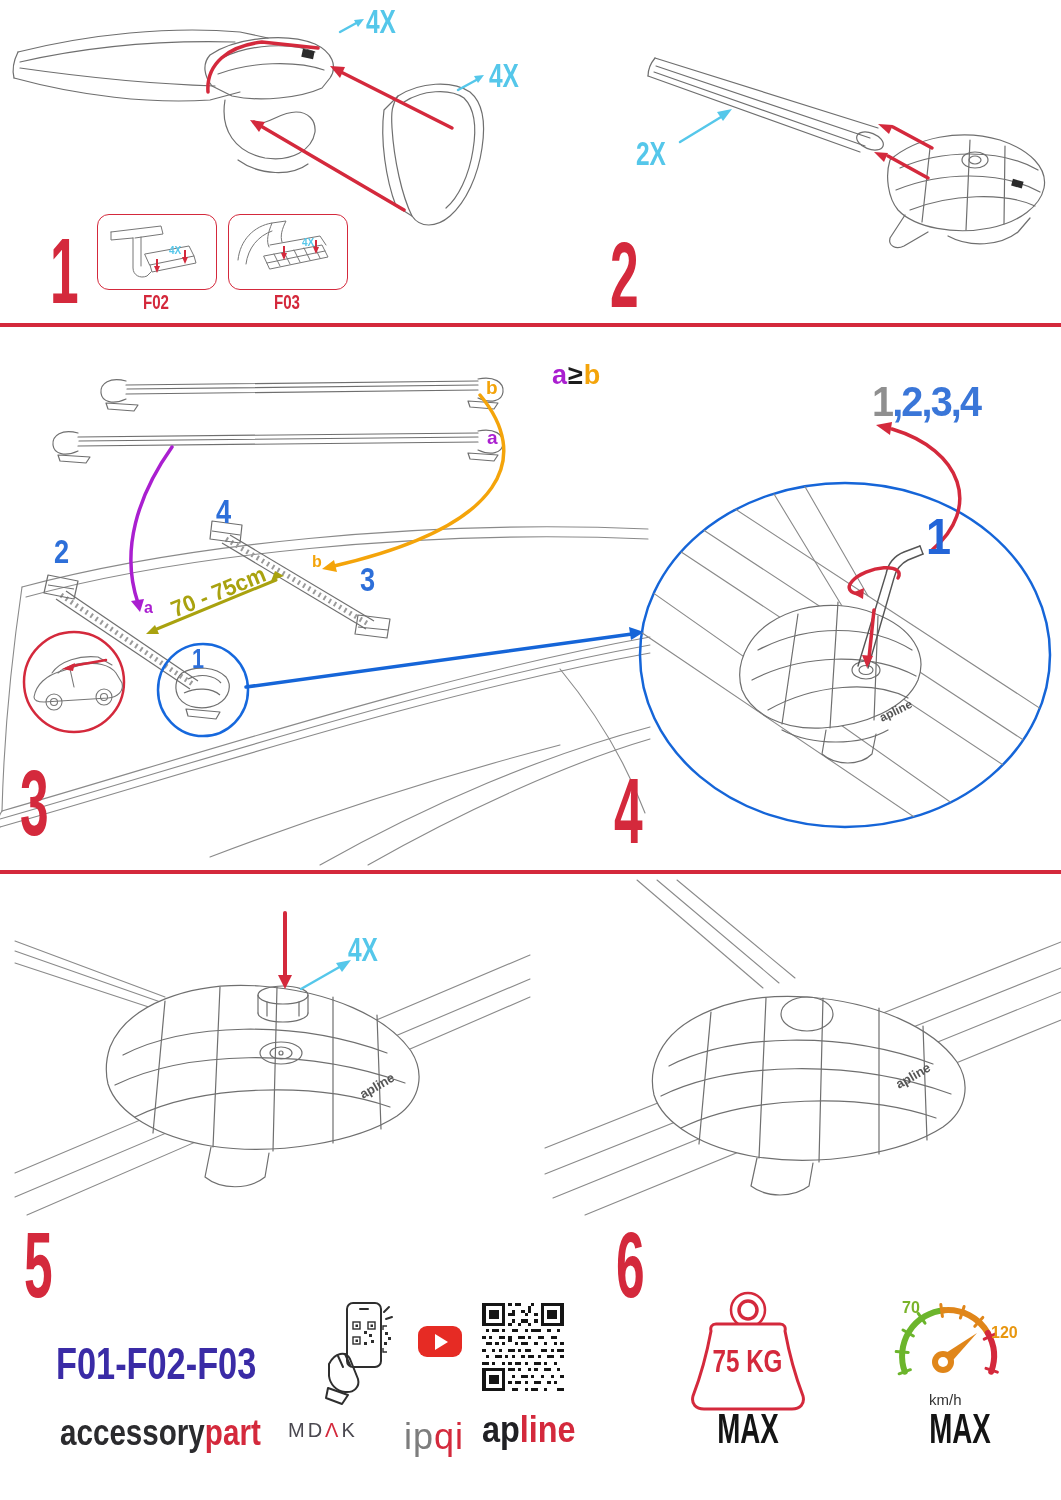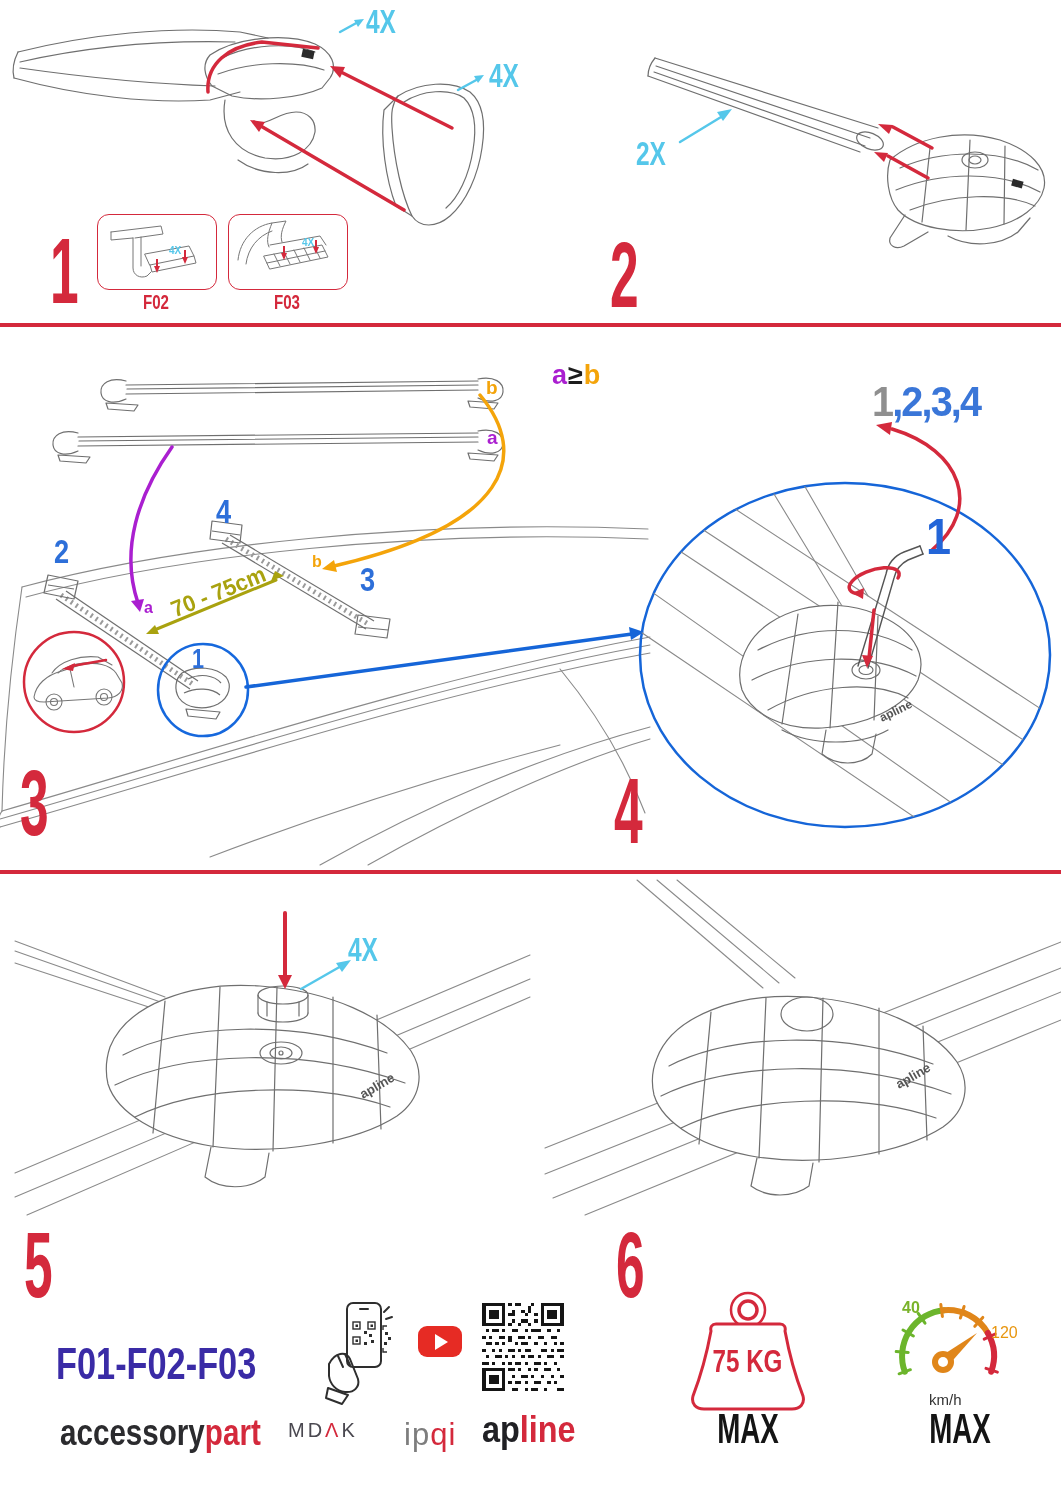--- a/index.html
+++ b/index.html
@@ -28,32 +28,32 @@
   .big-one{position:absolute;color:#2365d8;font-weight:700;font-size:50px;line-height:1;
            transform:scaleX(.9);transform-origin:left top;display:inline-block}
   .model{position:absolute;color:#3a2ba6;font-weight:700;font-size:44px;line-height:1;
          transform:scaleX(.78);transform-origin:left top;display:inline-block;letter-spacing:0px}
   .logo-accessory{position:absolute;font-weight:700;font-size:37px;line-height:1;color:#2b2b2e;
                   transform:scaleX(.8);transform-origin:left top;display:inline-block;white-space:nowrap}
   .logo-accessory .part{color:#d4293c}
   .logo-mdak{position:absolute;font-weight:400;font-size:20px;line-height:1;color:#4a4850;
              letter-spacing:3px;display:inline-block;white-space:nowrap}
   .logo-mdak .lam{color:#d4293c}
-  .logo-ipqi{position:absolute;font-weight:500;font-size:31px;line-height:1;color:#7d7d7d;
+  .logo-ipqi{position:absolute;font-weight:500;font-size:36px;line-height:1;color:#7d7d7d;
              letter-spacing:1px;display:inline-block;white-space:nowrap}
   .logo-ipqi .qi{color:#d4293c}
   .logo-apline{position:absolute;font-weight:700;font-size:36px;line-height:1;color:#202024;
                transform:scaleX(.9);transform-origin:left top;display:inline-block;white-space:nowrap}
   .logo-apline .line{color:#d4293c}
   .kg{position:absolute;color:#d4293c;font-weight:700;font-size:31px;line-height:1;text-align:center;
       transform:scaleX(.78);transform-origin:center top}
   .max{position:absolute;color:#141414;font-weight:700;font-size:42px;line-height:1;text-align:center;
        transform:scaleX(.66);transform-origin:center top}
   .g60{position:absolute;color:#7ab32a;font-weight:700;font-size:16px;line-height:1}
-  .g120{position:absolute;color:#e8960f;font-weight:400;font-size:16px;line-height:1}
+  .g120{position:absolute;color:#e8960f;font-weight:700;font-size:16px;line-height:1}
   .kmh{position:absolute;color:#333;font-size:15px;line-height:1}
   .yt{position:absolute;width:44px;height:31px;background:#e62b24;border-radius:9px;
       display:flex;align-items:center;justify-content:center}
   .yt span{width:0;height:0;border-left:13px solid #fff;border-top:8px solid transparent;
            border-bottom:8px solid transparent;margin-left:3px}
 </style>
 </head>
 <body>
 
 <svg style="left:0;top:0" width="530" height="325" viewBox="0 0 530 325">
@@ -501,16 +501,16 @@
     <path d="M56.4,24.4 L54.8,12.5" stroke="#e0861a"></path>
     <path d="M74.4,26 L78.1,14.5" stroke="#e0861a"></path>
     <path d="M88.8,34.3 L96.8,25.4" stroke="#e0861a"></path>
     <path d="M98.2,47.1 L109.1,42" stroke="#d4293c"></path>
     <path d="M100,76.4 L111.4,80.1" stroke="#d4293c"></path>
   </g>
   <polygon points="52,66 60,76 91,41" fill="#e0861a"></polygon>
   <circle cx="57" cy="70" r="11" fill="#e0861a"></circle>
   <circle cx="57" cy="70" r="5" fill="#fff"></circle>
 </svg>
-<div class="g60" style="left:902px;top:1300px">40</div>
+<div class="g60" style="left:902px;top:1300px">70</div>
 <div class="g120" style="left:991px;top:1325px">120</div>
 <div class="kmh" style="left:929px;top:1392px">km/h</div>
 <div class="max" style="left:910px;top:1408px;width:100px">MAX</div>
 
 </body></html>

